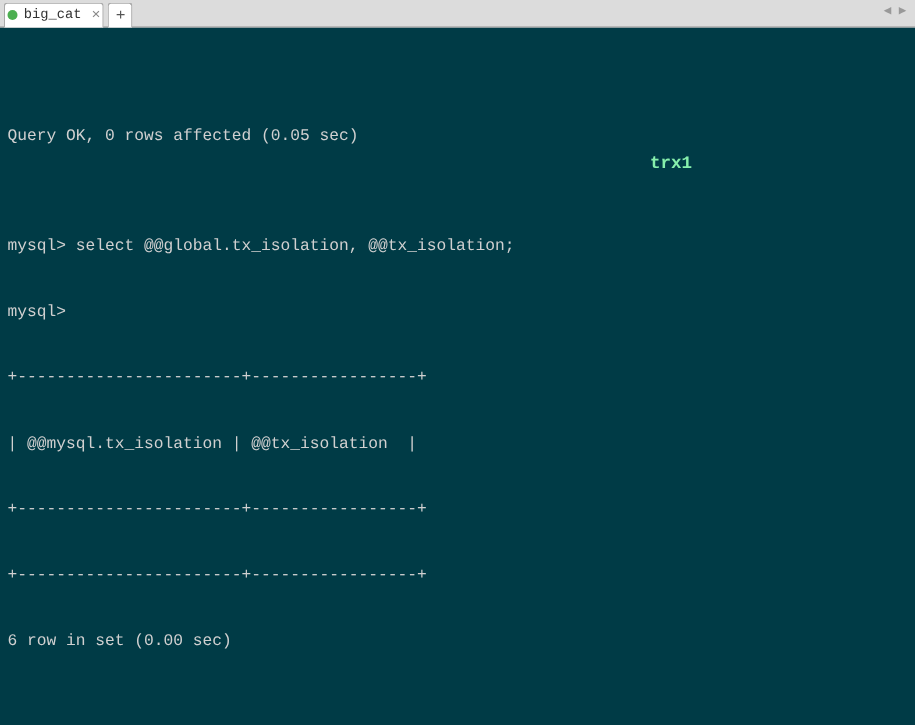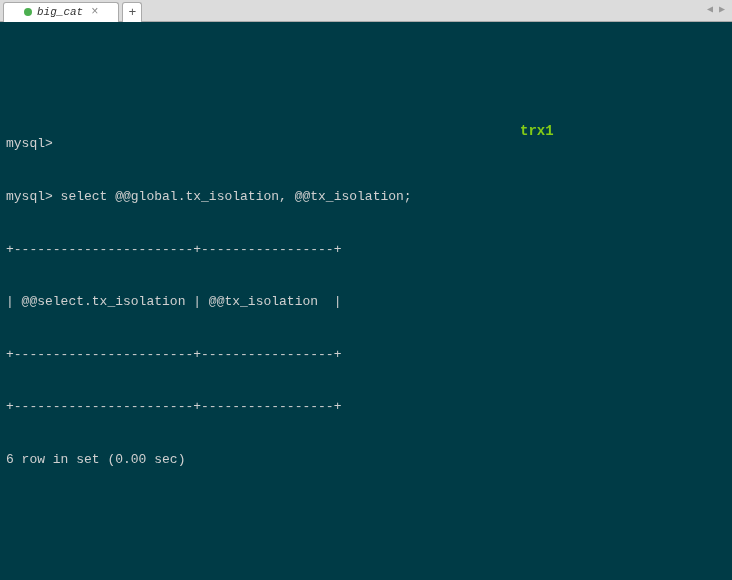--- a/index.html
+++ b/index.html
@@ -21,28 +21,27 @@
       border-bottom: 1px solid #aaa;
       position: relative;
     }
     .tab {
       display: flex;
       align-items: center;
       gap: 5px;
       background: #fff;
       border: 1px solid #aaa;
       border-bottom: none;
-      padding: 2px 20px;
+      padding: 2px 2px;
       margin-left: 3px;
       font-size: 11px;
       color: #333;
       height: 20px;
       margin-top: 2px;
       border-radius: 3px 3px 0 0;
-      font-style: italic;
     }
     .tab-dot {
       width: 8px; height: 8px; border-radius: 50%;
       background: #4caf50;
     }
     .tab-close { color: #888; font-size: 12px; margin-left: 3px; cursor: pointer; }
     .tab-new {
       display: flex; align-items: center; justify-content: center;
       width: 20px; height: 20px; background: #fff;
       border: 1px solid #aaa; border-bottom: none;
@@ -57,21 +56,21 @@
     .nav-arrow { font-size: 10px; color: #999; cursor: pointer; padding: 0 2px; }
     .terminal {
       padding: 8px 6px;
       line-height: 1.35;
       white-space: pre;
       position: relative;
     }
     .line { display: block; }
     .annotation {
       position: absolute;
-      color: #84cc16;
+      color: #86efac;
       font-size: 14px;
       font-weight: bold;
     }
   </style>
 </head>
 <body>
 
 <div class="tabbar">
   <div class="tab">
     <span class="tab-dot"></span>
@@ -81,25 +80,26 @@
   <div class="tab-new">+</div>
   <div class="nav-arrows">
     <span class="nav-arrow">◀</span>
     <span class="nav-arrow">▶</span>
   </div>
 </div>
 
 <div class="terminal">
   <div class="annotation" style="top:100px; left:520px;">trx1</div>
 
+  <span class="line">Query OK, 0 rows affected (0.05 sec)</span>
   <span class="line"></span>
+  <span class="line">mysql&gt; select @@global.tx_isolation, @@tx_isolation;</span>
   <span class="line">mysql&gt;</span>
-  <span class="line">mysql&gt; select @@global.tx_isolation, @@tx_isolation;</span>
   <span class="line">+-----------------------+-----------------+</span>
-  <span class="line">| @@select.tx_isolation | @@tx_isolation  |</span>
+  <span class="line">| @@mysql.tx_isolation | @@tx_isolation  |</span>
   <span class="line">+-----------------------+-----------------+</span>
   <span class="line">+-----------------------+-----------------+</span>
   <span class="line">6 row in set (0.00 sec)</span>
   <span class="line"></span>
   
   
   
   
   
   

